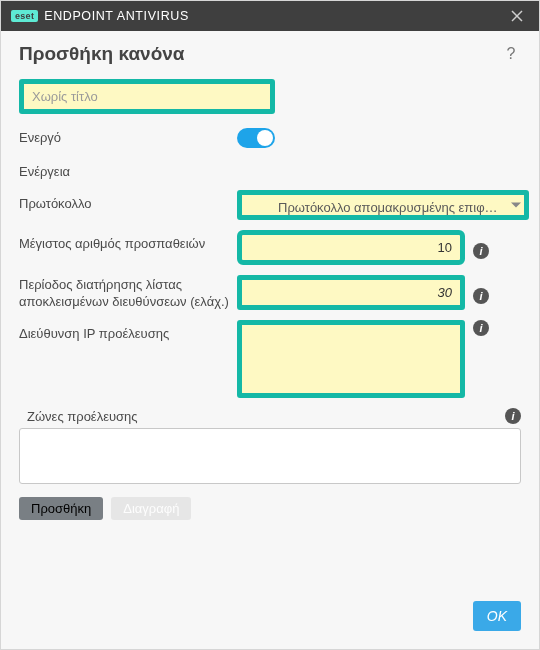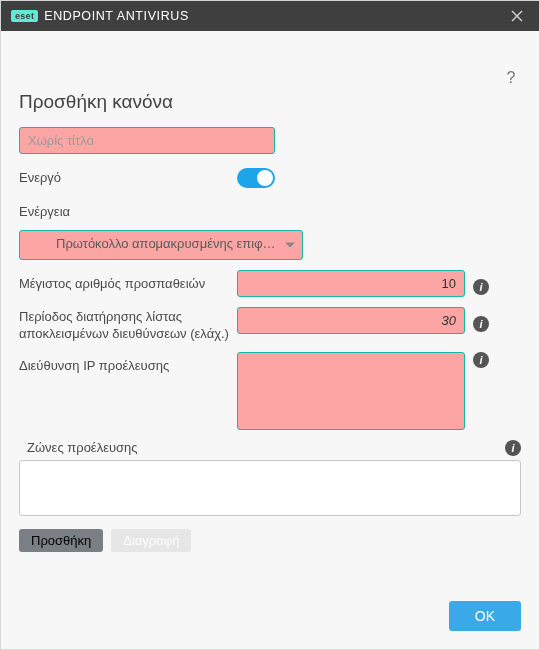--- a/index.html
+++ b/index.html
@@ -28,40 +28,40 @@
   }
   .title-product { font-size: 12.5px; font-weight: 500; letter-spacing: .6px;}
   .title-spacer { flex: 1;}
   .close-btn {
     width: 28px; height: 28px; display:flex; align-items:center; justify-content:center;
     color: #cfcfcf; cursor: pointer;
   }
   .close-btn svg { width: 12px; height: 12px; stroke: #cfcfcf; stroke-width: 1.5;}
   .content { flex: 1; background: #f7f7f7; padding: 12px 18px 0 18px; position:relative;}
   .heading-row { display:flex; align-items:center; margin-bottom: 14px;}
-  .heading { font-size: 19px; color: #444; font-weight: 400; flex:1;margin-top:48px;}
+  .heading { font-size: 19px; color: #444; font-weight: 700; flex:1;}
   .help-icon { font-size: 16px; color:#777; cursor:pointer; width:20px; text-align:center;}
   .form-row {
     display: flex; align-items: flex-start;
     margin-bottom: 10px;
   }
   .form-label {
     width: 218px; min-width: 218px;
     color: #4a4a4a;
     padding-top: 6px;
     font-size: 13px;
     line-height: 1.25;
   }
   .form-label.multi { padding-top: 2px;}
   .form-control-wrap { flex: 1; display:flex; align-items:center; gap:8px;}
   .text-input, .num-input, .select, .textarea {
     width: 100%;
-    border: 1px solid #14b8a6;
+    border: 5px solid #14b8a6;
     border-radius: 3px;
-    background: #fca5a5;
+    background: #fef9c3;
     font-family: inherit;
     font-size: 13px;
     color: #333;
     padding: 5px 8px;
     outline: none;
   }
   .text-input::placeholder { color:#9a9a9a;}
   .num-input { text-align: right;}
   .select-wrap { position:relative; flex:1;}
   .select { appearance: none; padding-right: 26px; color:#5a5a5a; height:30px;}
@@ -109,22 +109,22 @@
   .btn-add { background:#797f84; color:#000000;}
   .btn-del { background:#e6e6e6; color:#fdfdfd; cursor: default;}
   .footer {
     padding: 12px 18px 18px 18px;
     display:flex; justify-content:flex-end;
     background:#f7f7f7;
   }
   .btn-ok {
     background:#3aa9e8; color:#fff;
     border:none; border-radius:3px;
-    padding: 7px 26px; font-size:14px;
-    cursor:pointer; font-family:inherit;
+    padding: 7px 14px; font-size:14px;
+    cursor:pointer; font-family:inherit;font-style:italic;
   }
   .fit-short { max-width: 256px;}
 </style>
 </head>
 <body>
 
 <div class="window">
 
   <div class="titlebar">
     <span class="badge">eset</span>
@@ -158,32 +158,33 @@
           <div class="toggle-knob"></div>
         </div>
       </div>
     </div>
 
     <div class="form-row">
       <div class="form-label">Ενέργεια</div>
     </div>
 
     <div class="form-row">
+      <div class="form-label">Πρωτόκολλο</div>
       <div class="form-control-wrap fit-short">
         <div class="select-wrap">
           <div class="select trunc">Πρωτόκολλο απομακρυσμένης επιφ…</div>
           <div class="chevron"></div>
         </div>
       </div>
     </div>
 
     <div class="form-row">
       <div class="form-label">Μέγιστος αριθμός προσπαθειών</div>
       <div class="form-control-wrap">
-        <input type="text" class="num-input" style="max-width: 228px;" value="10">
+        <input type="text" class="num-input" style="max-width: 228px; border-radius: 6px;" value="10">
         <div class="info-icon">i</div>
       </div>
     </div>
 
     <div class="form-row">
       <div class="form-label multi">Περίοδος διατήρησης λίστας αποκλεισμένων διευθύνσεων (ελάχ.)</div>
       <div class="form-control-wrap">
         <input type="text" class="num-input" style="max-width: 228px; font-style: italic;" value="30">
         <div class="info-icon">i</div>
       </div>

